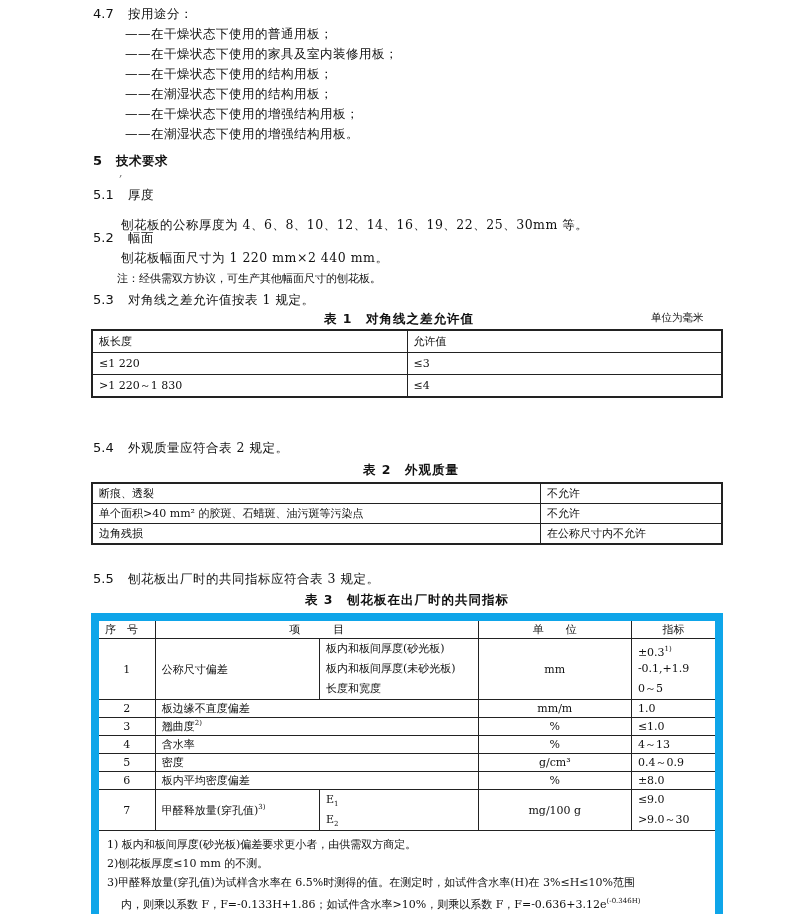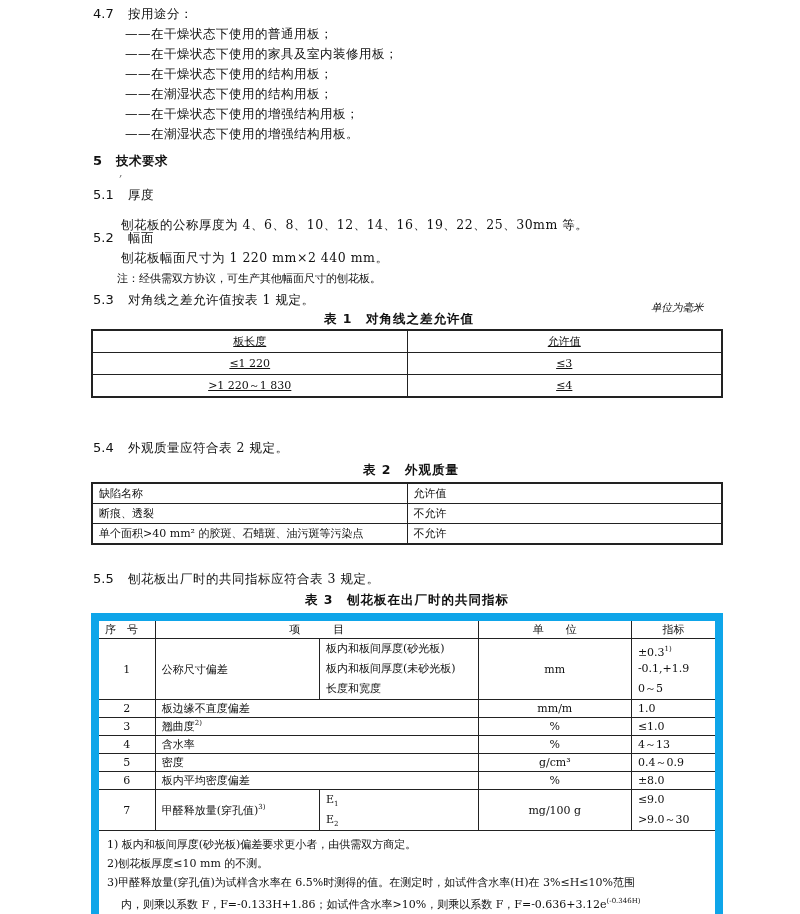--- a/index.html
+++ b/index.html
@@ -12,21 +12,21 @@
   .sec-num { font-family: "DejaVu Sans", "Liberation Sans", sans-serif; font-size: 13px; }
   .txt { font-size: 12.5px; letter-spacing: 0.5px; }
   .bold { font-weight: bold; font-family: "DejaVu Sans", "Liberation Sans", sans-serif; }
   .note { font-size: 11px; }
   .caption { font-weight: bold; font-family: "DejaVu Sans", "Liberation Sans", sans-serif; font-size: 12.5px; letter-spacing: 1px; }
   .unit-note { font-size: 10.5px; }
 
   table { border-collapse: collapse; position: absolute; font-size: 11px; }
   td, th { border: 1px solid #222; padding: 0 6px; font-weight: normal; }
   .t1 { left: 91px; top: 329px; width: 632px; border: 2px solid #222; }
-  .t1 td, .t1 th { height: 21px; text-align: center; text-decoration: underline; }
+  .t1 td, .t1 th { height: 21px; text-align: left; }
   .t2 { left: 91px; top: 482px; width: 632px; border: 2px solid #222; }
   .t2 td, .t2 th { height: 19px; text-align: left; }
   .t3 { left: 91px; top: 613px; width: 632px; border: 8px solid #0ea5e9; }
   .t3 td, .t3 th { height: 17px; }
   .c { text-align: center; }
   .l { text-align: left; }
   .stack div { height: 20px; line-height: 20px; }
   .fn { text-align: left; padding: 4px 8px; line-height: 19px; font-size: 11px; }
   sup { font-size: 7px; }
   sub { font-size: 7px; }
@@ -53,21 +53,21 @@
 
 <div class="abs sec-num" style="left:93px;top:230px;">5.2</div>
 <div class="abs txt" style="left:128px;top:230px;">幅面</div>
 <div class="abs txt" style="left:121px;top:250px;">刨花板幅面尺寸为 1 220 mm×2 440 mm。</div>
 <div class="abs note" style="left:117px;top:271px;">注：经供需双方协议，可生产其他幅面尺寸的刨花板。</div>
 
 <div class="abs sec-num" style="left:93px;top:292px;">5.3</div>
 <div class="abs txt" style="left:128px;top:292px;">对角线之差允许值按表 1 规定。</div>
 
 <div class="abs caption" style="left:324px;top:311px;">表 1　对角线之差允许值</div>
-<div class="abs unit-note" style="left:651px;top:301px;font-style:italic;">单位为毫米</div>
+<div class="abs unit-note" style="left:651px;top:311px;">单位为毫米</div>
 <table class="t1">
   <tbody>
       <tr>
     <th style="width:50%;">板长度</th>
     <th>允许值</th>
   </tr>
   <tr>
     <td>≤1 220</td>
     <td>≤3</td>
   </tr>
@@ -77,31 +77,31 @@
   </tr>
 </tbody>
   </table>
 
 <div class="abs sec-num" style="left:93px;top:440px;">5.4</div>
 <div class="abs txt" style="left:128px;top:440px;">外观质量应符合表 2 规定。</div>
 
 <div class="abs caption" style="left:363px;top:462px;">表 2　外观质量</div>
 <table class="t2">
   <tbody>
-      <tr>
-    <th class="l" style="width:50%;">缺陷名称</th>
-    <th class="l">允许值</th>
-  </tr>
   <tr>
     <td>断痕、透裂</td>
     <td>不允许</td>
   </tr>
   <tr>
     <td>单个面积&gt;40 mm² 的胶斑、石蜡斑、油污斑等污染点</td>
     <td>不允许</td>
+  </tr>
+  <tr>
+    <td>边角残损</td>
+    <td>在公称尺寸内不允许</td>
   </tr>
 </tbody>
   </table>
 
 <div class="abs sec-num" style="left:93px;top:571px;">5.5</div>
 <div class="abs txt" style="left:128px;top:571px;">刨花板出厂时的共同指标应符合表 3 规定。</div>
 
 <div class="abs caption" style="left:305px;top:592px;">表 3　刨花板在出厂时的共同指标</div>
 <table class="t3">
   <colgroup>

